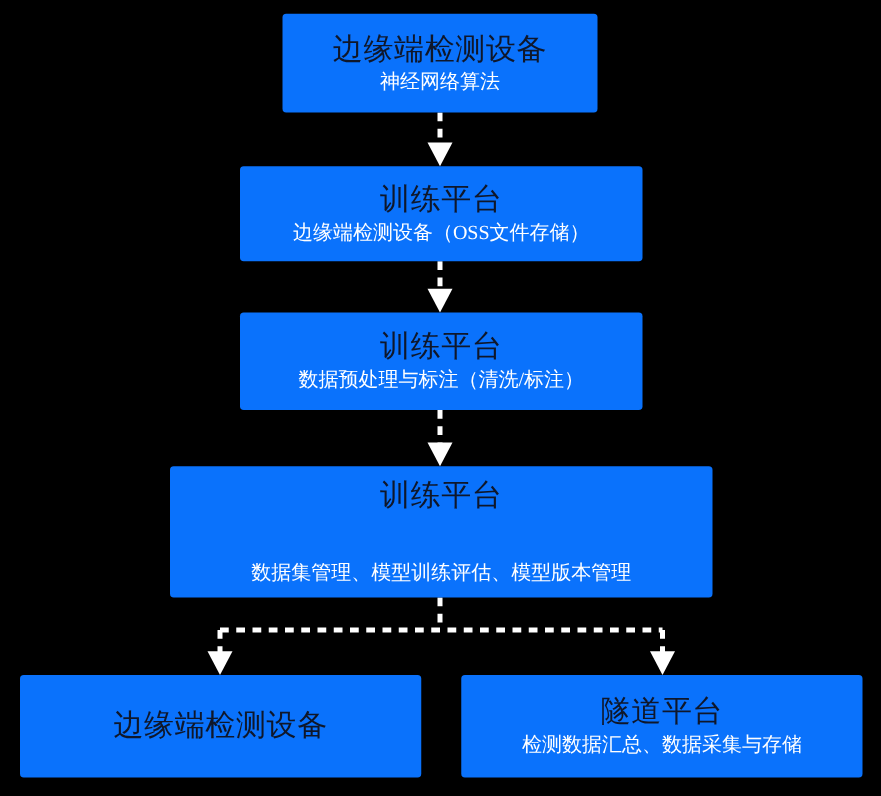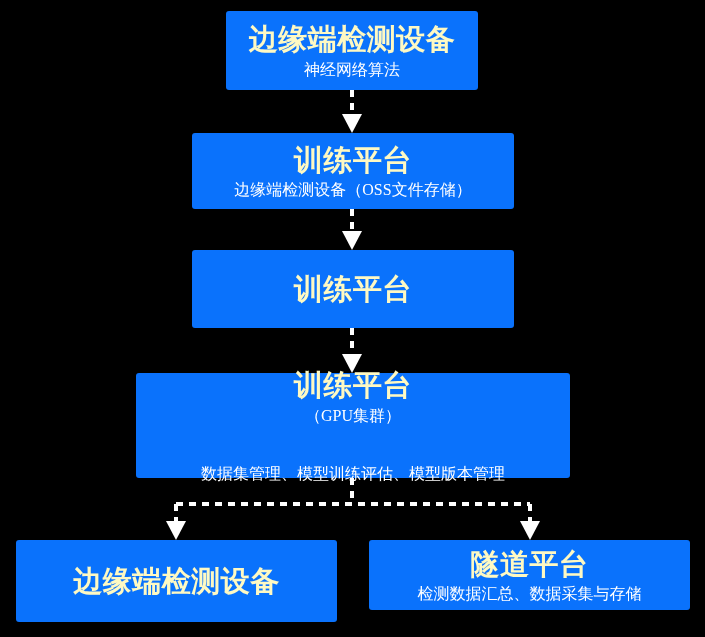--- a/index.html
+++ b/index.html
@@ -26,25 +26,25 @@
     box-sizing: border-box;
     display: flex;
     flex-direction: column;
     align-items: center;
     justify-content: center;
     text-align: center;
     color: #ffffff;
     padding: 6px 10px;
   }
   .node-title {
-    font-size: 29px;
-    font-weight: bold;
+    font-size: 24px;
+    font-weight: normal;
     line-height: 1.32;
     letter-spacing: 0.5px;
-    color: #fef9c3;
+    color: #0f172a;
     white-space: nowrap;
   }
   .node-sub {
     font-size: 16px;
     font-weight: normal;
     line-height: 1.38;
     color: #ffffff;
     white-space: nowrap;
     font-family: Liberation Serif, serif;
   }
@@ -55,21 +55,21 @@
     color: #ffffff;
     white-space: nowrap;
     margin-top: 36px;
   }
   
   #node-edge-device   { left: 226px; top: 11px;  width: 252px; height: 79px; }
   #node-train-storage { left: 192px; top: 133px; width: 322px; height: 76px; }
   #node-train-label   { left: 192px; top: 250px; width: 322px; height: 78px; }
   #node-train-gpu     { left: 136px; top: 373px; width: 434px; height: 105px; }
   #node-edge-update   { left: 16px;  top: 540px; width: 321px; height: 82px; }
-  #node-tunnel        { left: 369px; top: 540px; width: 321px; height: 70px; }
+  #node-tunnel        { left: 369px; top: 540px; width: 321px; height: 82px; }
   svg.conn-svg {
     position: absolute;
     left: 0;
     top: 0;
     width: 705px;
     height: 637px;
     overflow: visible;
   }
   .dash-line {
     stroke: #ffffff;
@@ -119,25 +119,25 @@
     <div class="node-sub">神经网络算法</div>
   </div>
 
   <div class="node" id="node-train-storage">
     <div class="node-title">训练平台</div>
     <div class="node-sub">边缘端检测设备（OSS文件存储）</div>
   </div>
 
   <div class="node" id="node-train-label">
     <div class="node-title">训练平台</div>
+    <div class="node-sub">数据预处理与标注（清洗/标注）</div>
   </div>
 
   <div class="node" id="node-train-gpu">
     <div class="node-title">训练平台</div>
-    <div class="node-sub">（GPU集群）</div>
     <div class="node-sub2">数据集管理、模型训练评估、模型版本管理</div>
   </div>
 
   <div class="node" id="node-edge-update">
     <div class="node-title">边缘端检测设备</div>
   </div>
 
   <div class="node" id="node-tunnel">
     <div class="node-title">隧道平台</div>
     <div class="node-sub">检测数据汇总、数据采集与存储</div>

